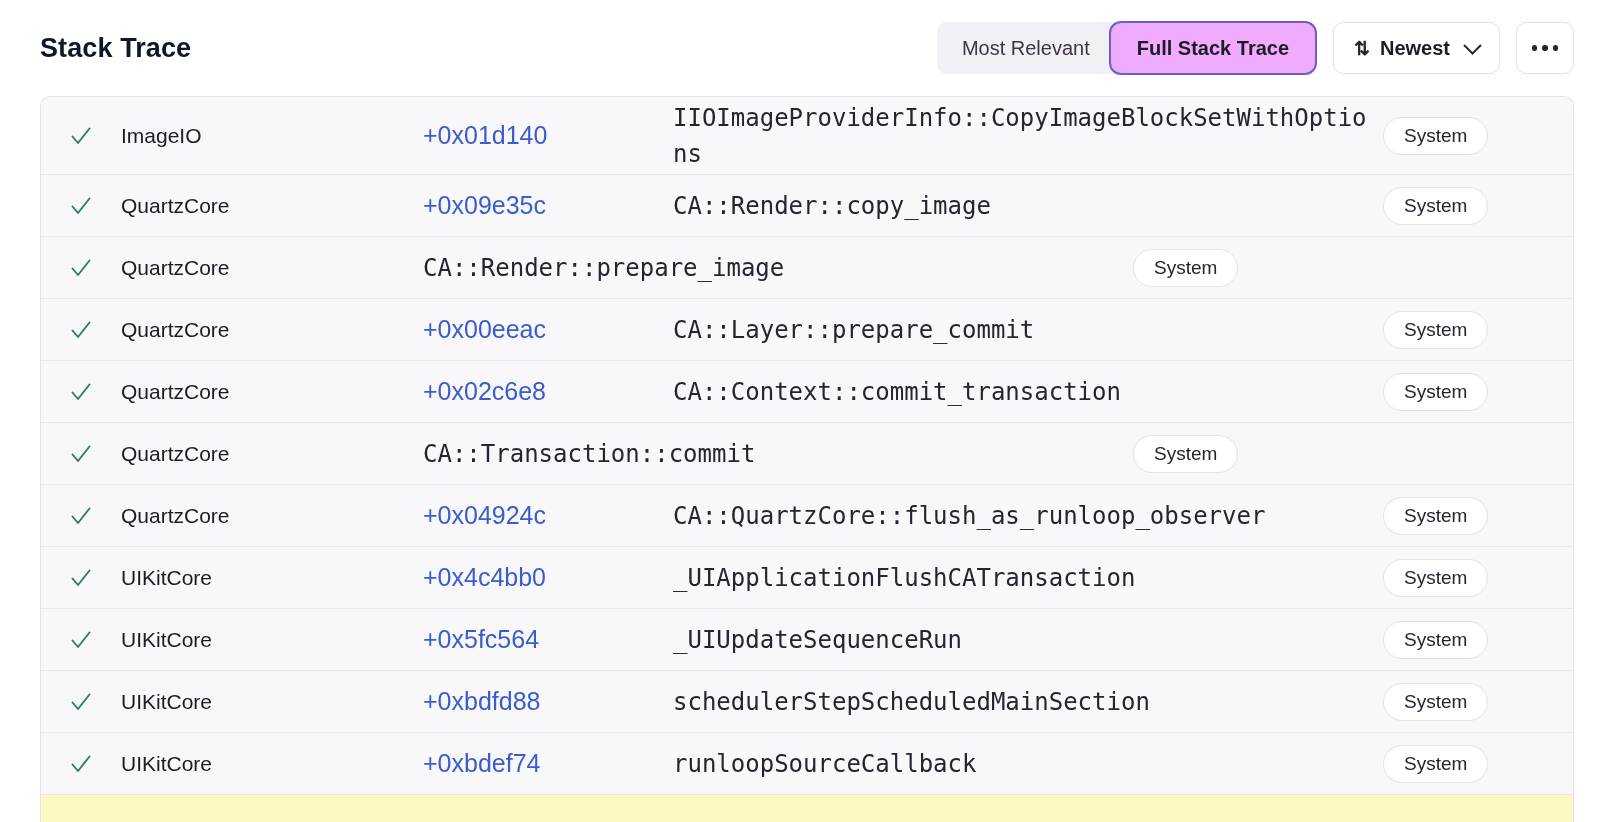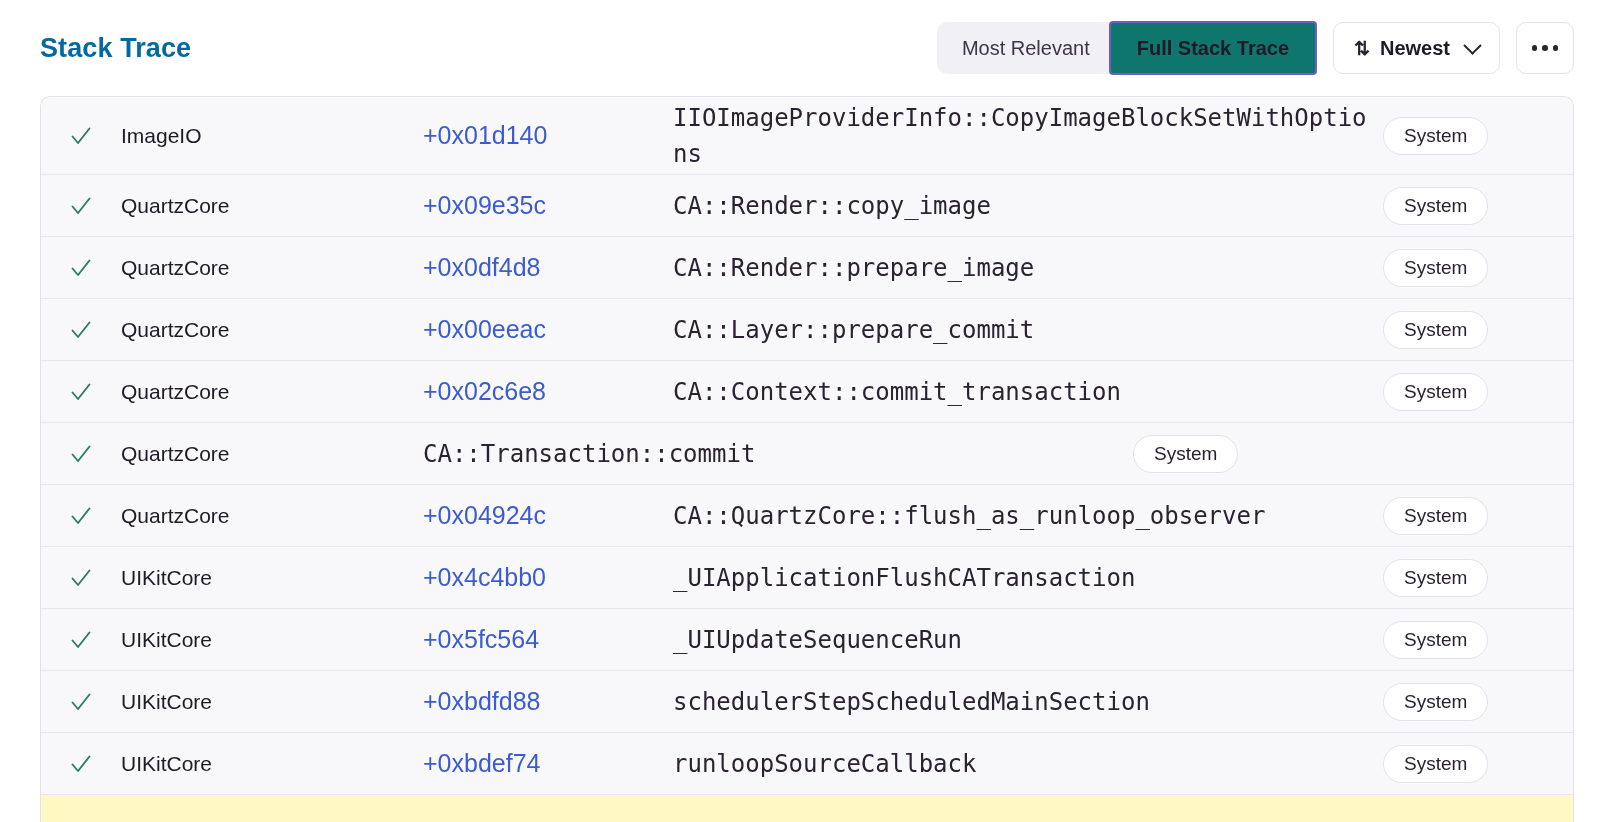--- a/index.html
+++ b/index.html
@@ -24,21 +24,21 @@
   .header {
     height: 96px;
     display: flex;
     align-items: center;
     justify-content: space-between;
   }
 
   .panel-title {
     font-size: 27px;
     font-weight: 700;
-    color: #0369a1;
+    color: #0f172a;
     letter-spacing: 0.1px;
   }
 
   .header-controls {
     display: flex;
     align-items: center;
     gap: 16px;
   }
 
   
@@ -63,23 +63,23 @@
     font-family: "Liberation Sans", sans-serif;
     text-align: center;
   }
 
   .seg-btn.first {
     border-radius: 10px 0 0 10px;
     padding-right: 28px;
   }
 
   .seg-btn.selected {
-    background: #0f766e;
+    background: #f0abfc;
     border: 2.5px solid #6c5fc7;
-    border-radius: 4px;
+    border-radius: 12px;
     font-weight: 700;
     color: #1f1a26;
     margin-left: -10px;
     z-index: 2;
     padding: 0 26px;
     height: 54px;
   }
 
   
   .sort-btn {
@@ -280,21 +280,20 @@
           <span class="sys-badge">System</span>
         </div>
       </div>
       <div class="frame-row">
         <div class="check-cell">
           <svg class="check-icon" viewBox="0 0 24 24" fill="none">
             <path d="M3.5 12.5 L9 19 L20.5 4.5" stroke="#2e7d5b" stroke-width="1.9" stroke-linecap="round" stroke-linejoin="round"></path>
           </svg>
         </div>
         <div class="package-cell">QuartzCore</div>
-        <div class="addr-cell">+0x0df4d8</div>
         <div class="func-cell">CA::Render::prepare_image</div>
         <div class="badge-cell">
           <span class="sys-badge">System</span>
         </div>
       </div>
       <div class="frame-row">
         <div class="check-cell">
           <svg class="check-icon" viewBox="0 0 24 24" fill="none">
             <path d="M3.5 12.5 L9 19 L20.5 4.5" stroke="#2e7d5b" stroke-width="1.9" stroke-linecap="round" stroke-linejoin="round"></path>
           </svg>

